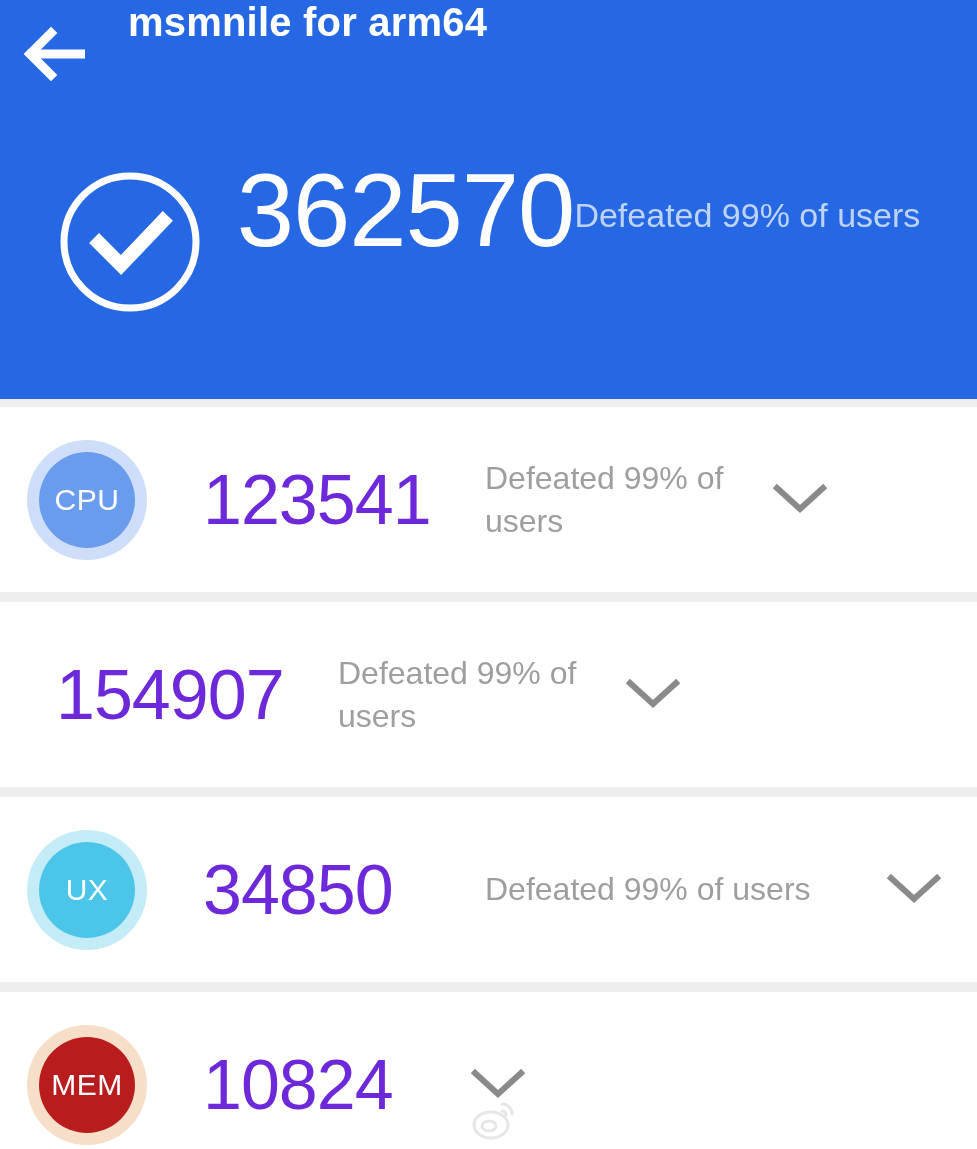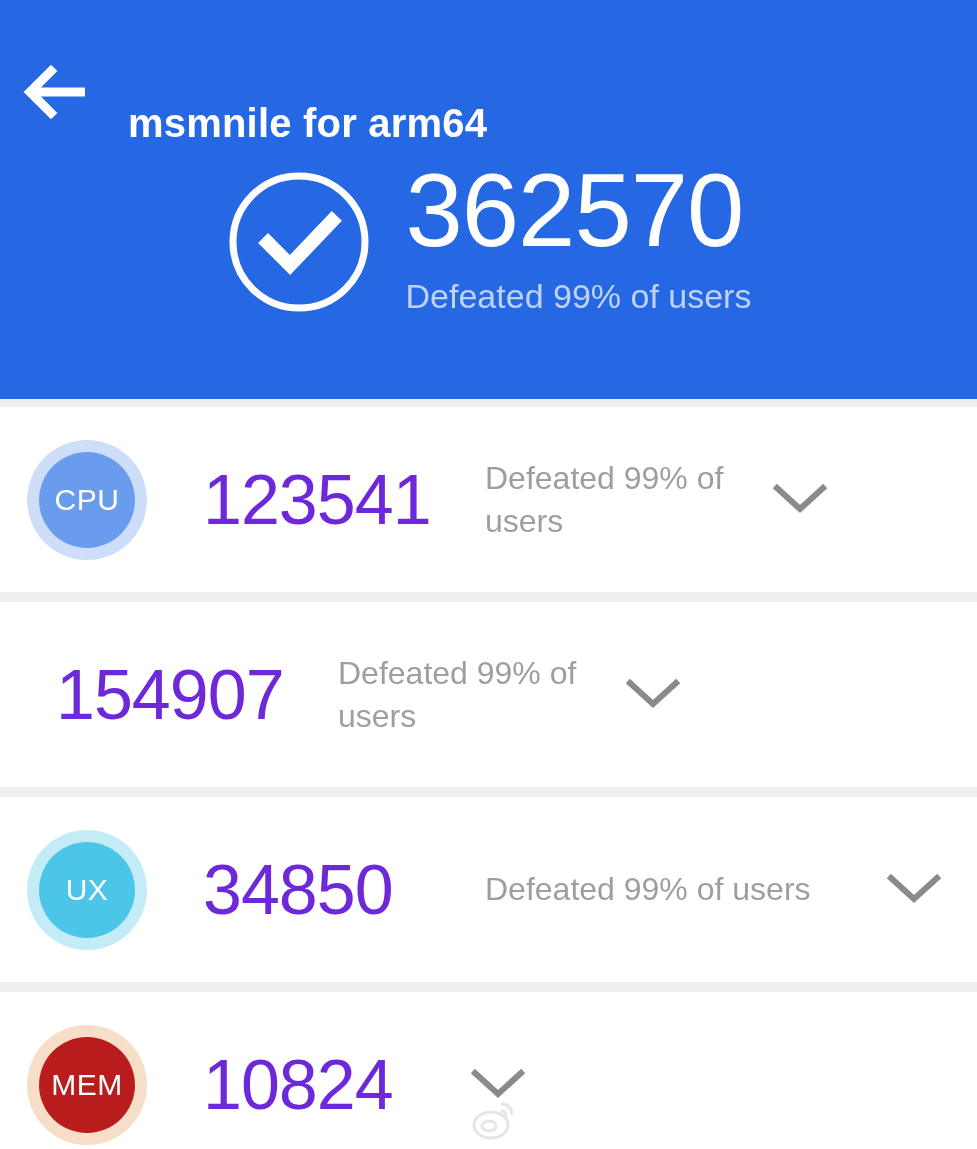--- a/index.html
+++ b/index.html
@@ -28,21 +28,21 @@
     height: 399px;
     background: #2668e3;
   }
 
   .appbar {
     position: absolute;
     top: 0; left: 0;
     width: 773px;
     height: 146px;
     display: flex;
-    align-items: flex-end;
+    align-items: flex-start;
   }
 
   .back-btn {
     width: 108px;
     height: 108px;
     margin-left: 0px;
     display: flex;
     align-items: center;
     justify-content: center;
     cursor: pointer;
@@ -72,21 +72,22 @@
   .check-circle {
     width: 146px;
     height: 146px;
     margin-top: 14px;
     margin-right: 34px;
     flex: 0 0 auto;
   }
 
   .total-right {
     display: flex;
-    flex-direction: column;
+    flex-direction: row;
+    align-items: center;
     padding-top: 0px;
   }
 
   .total-score {
     font-size: 103px;
     line-height: 112px;
     color: #ffffff;
     font-weight: normal;
     letter-spacing: -1px;
   }

